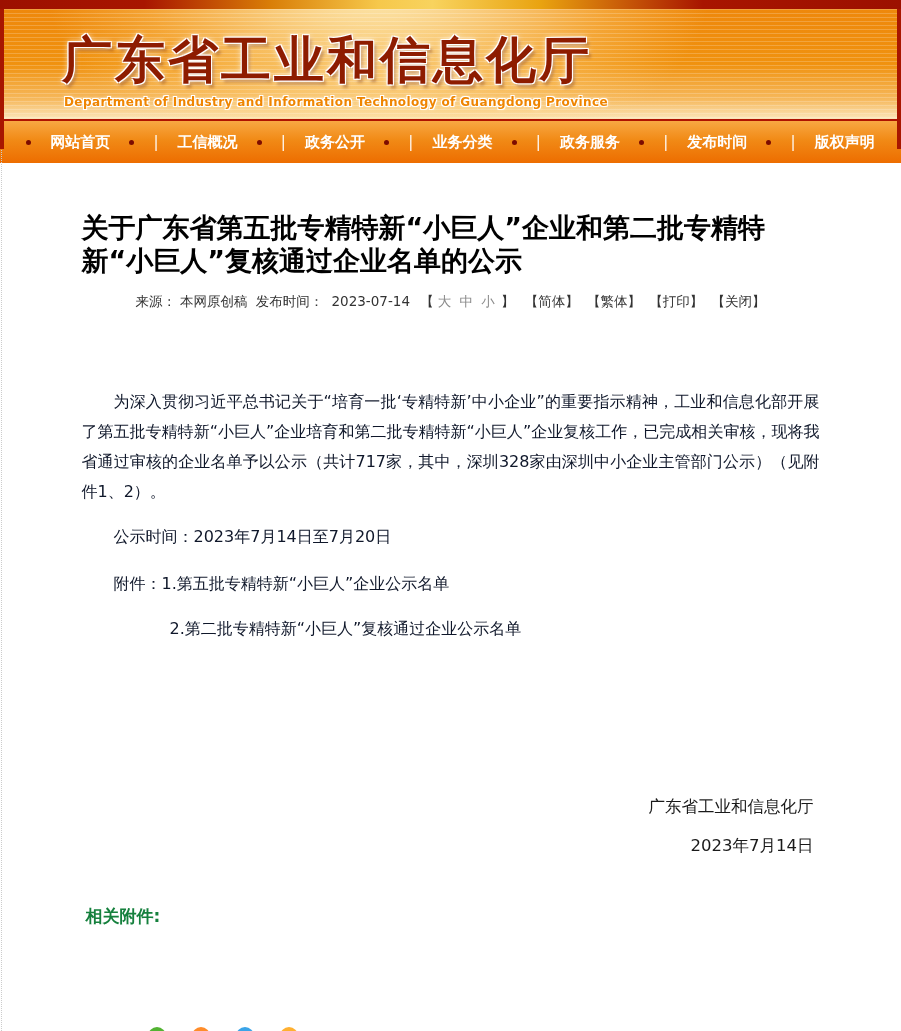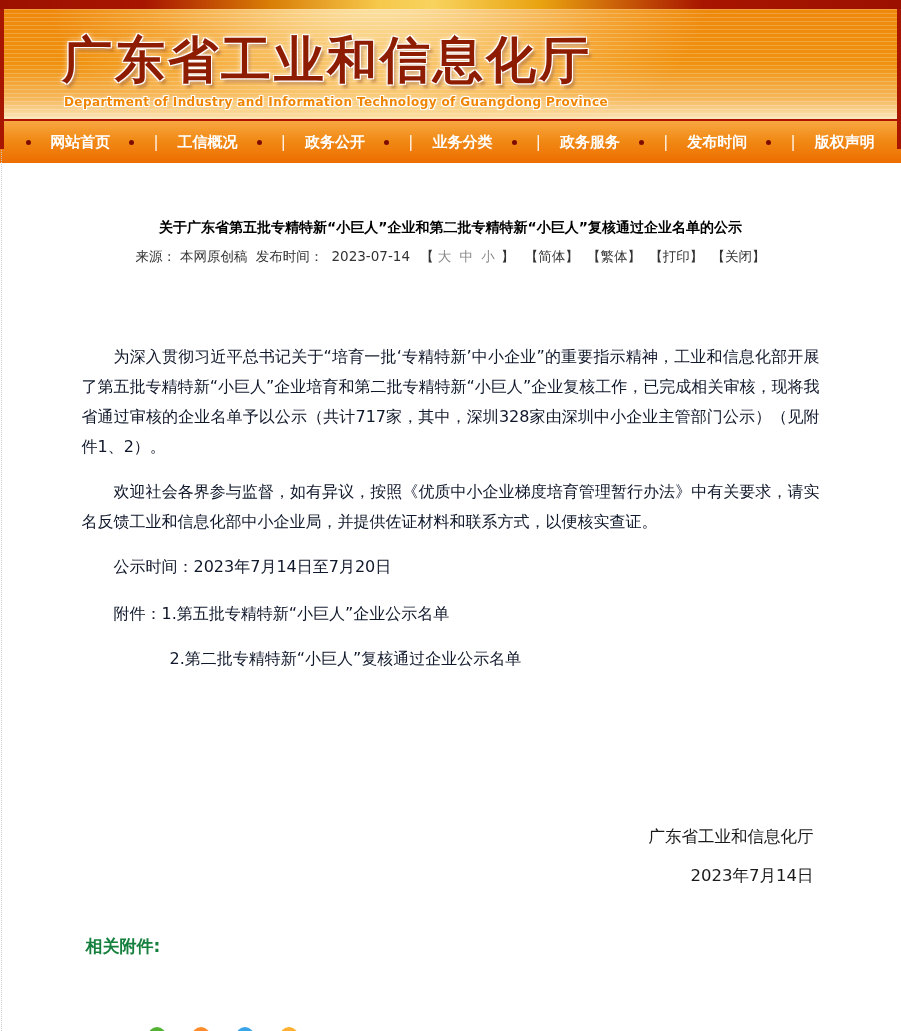--- a/index.html
+++ b/index.html
@@ -54,22 +54,22 @@
     display:flex; align-items:center; justify-content:space-between;
     padding:0 26px;
     color:#fff; font-size:15px; font-weight:bold;
   }
   .nav-link { color:#fff; text-decoration:none; white-space:nowrap; cursor:pointer; }
   .nav-dot { width:5px; height:5px; border-radius:50%; background:#7d0c00; display:inline-block; }
   .nav-pipe { color:rgba(255,255,255,0.95); font-weight:normal; }
   
   .content { width:738px; margin:0 auto; position:relative; }
   .article-title {
-    margin:62px 0 4px 0; text-align:center;
-    font-size:14px; line-height:33px; color:#000; font-weight:bold;
+    margin:62px 0 16px 0; text-align:left;
+    font-size:27px; line-height:33px; color:#000; font-weight:bold;
   }
   .article-meta {
     text-align:center;
     font-size:13.5px; color:#333;
   }
   .article-meta span { margin:0 2px; }
   .meta-btn { cursor:pointer; margin:0 5px; }
   .meta-gray { color:#8a8a8a; letter-spacing:2px; }
   .article-body {
     margin-top:76px; font-size:16px; color:#0f172a; line-height:30px; text-align:justify;
@@ -143,21 +143,20 @@
     <span>2023-07-14</span>
     <span class="meta-btn"><span>【</span><span class="meta-gray">大 中 小</span><span>】</span></span>
     <span class="meta-btn">【简体】</span>
     <span class="meta-btn">【繁体】</span>
     <span class="meta-btn">【打印】</span>
     <span class="meta-btn">【关闭】</span>
   </div>
 
   <div class="article-body">
     <p class="p-indent">为深入贯彻习近平总书记关于“培育一批‘专精特新’中小企业”的重要指示精神，工业和信息化部开展了第五批专精特新“小巨人”企业培育和第二批专精特新“小巨人”企业复核工作，已完成相关审核，现将我省通过审核的企业名单予以公示（共计717家，其中，深圳328家由深圳中小企业主管部门公示）（见附件1、2）。</p>
-    <p class="p-indent p2">欢迎社会各界参与监督，如有异议，按照《优质中小企业梯度培育管理暂行办法》中有关要求，请实名反馈工业和信息化部中小企业局，并提供佐证材料和联系方式，以便核实查证。</p>
     <p class="p-indent p-line p-first-gap">公示时间：2023年7月14日至7月20日</p>
     <p class="p-indent p-attach1">附件：1.第五批专精特新“小巨人”企业公示名单</p>
     <p class="p-attach2">2.第二批专精特新“小巨人”复核通过企业公示名单</p>
   </div>
 
   <div class="signature">
     <p>广东省工业和信息化厅</p>
     <p class="sig-date">2023年7月14日</p>
   </div>
 

